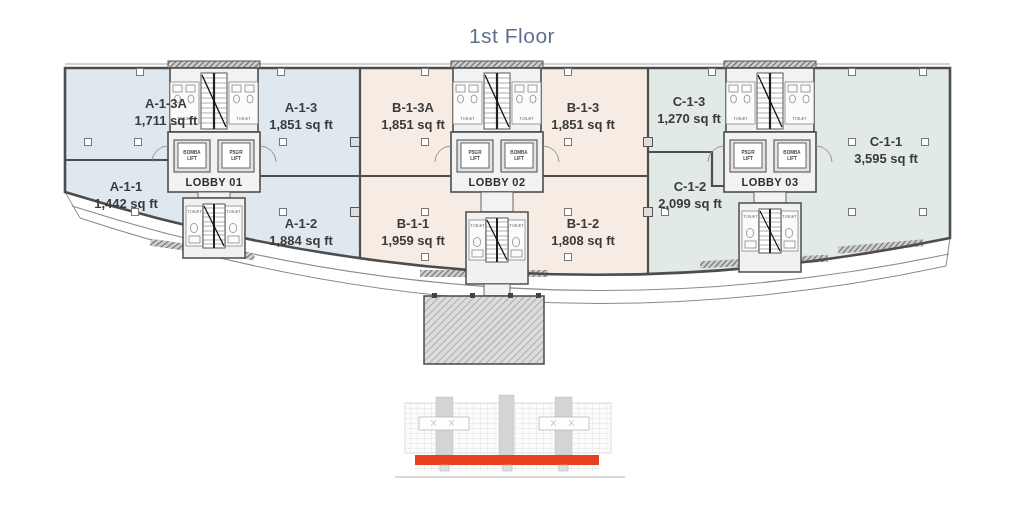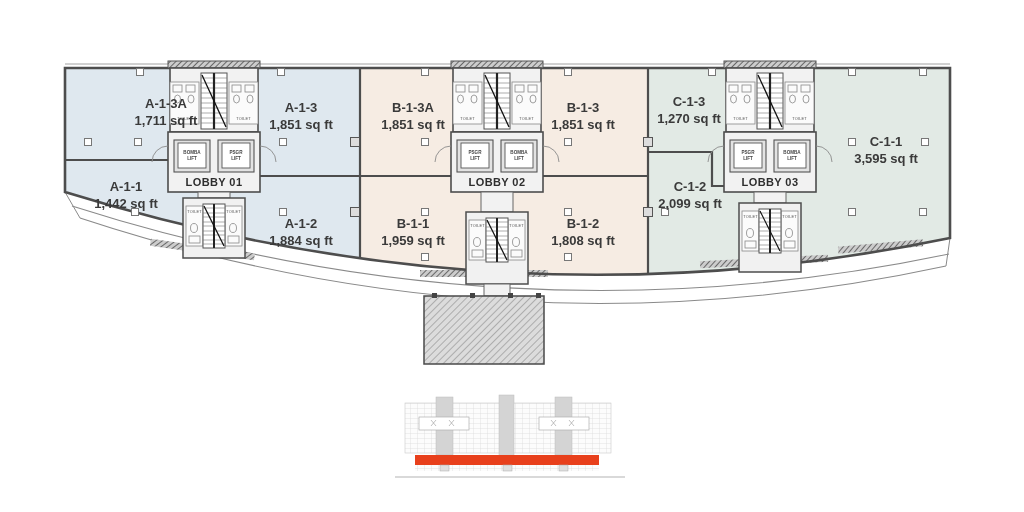--- a/index.html
+++ b/index.html
@@ -21,20 +21,21 @@
   .room{fill:#f2f2f2;}
   .roomlight{fill:#fbfbfb;stroke:#888;stroke-width:.8;}
   .fix{fill:none;stroke:#888;stroke-width:.8;}
   .col{fill:#ffffff;stroke:#777;stroke-width:1;}
   .jct{fill:#dddddd;stroke:#555;stroke-width:1;}
 </style>
 </head>
 <body>
 
 <div class="stage">
+  <h1 class="page-title">1st Floor</h1>
 
   <svg class="plan-svg" width="1024" height="512" viewBox="0 0 1024 512" xmlns="http://www.w3.org/2000/svg">
     <defs>
       <pattern id="hatchD" width="4" height="4" patternUnits="userSpaceOnUse" patternTransform="rotate(45)">
         <rect width="4" height="4" fill="#cccccc"></rect>
         <line x1="0" y1="0" x2="0" y2="4" stroke="#3c3c3c" stroke-width="1.4"></line>
       </pattern>
       <pattern id="hatchC" width="5" height="5" patternUnits="userSpaceOnUse" patternTransform="rotate(45)">
         <rect width="5" height="5" fill="#dcdcdc"></rect>
         <line x1="0" y1="0" x2="0" y2="5" stroke="#a0a0a0" stroke-width="1.6"></line>

